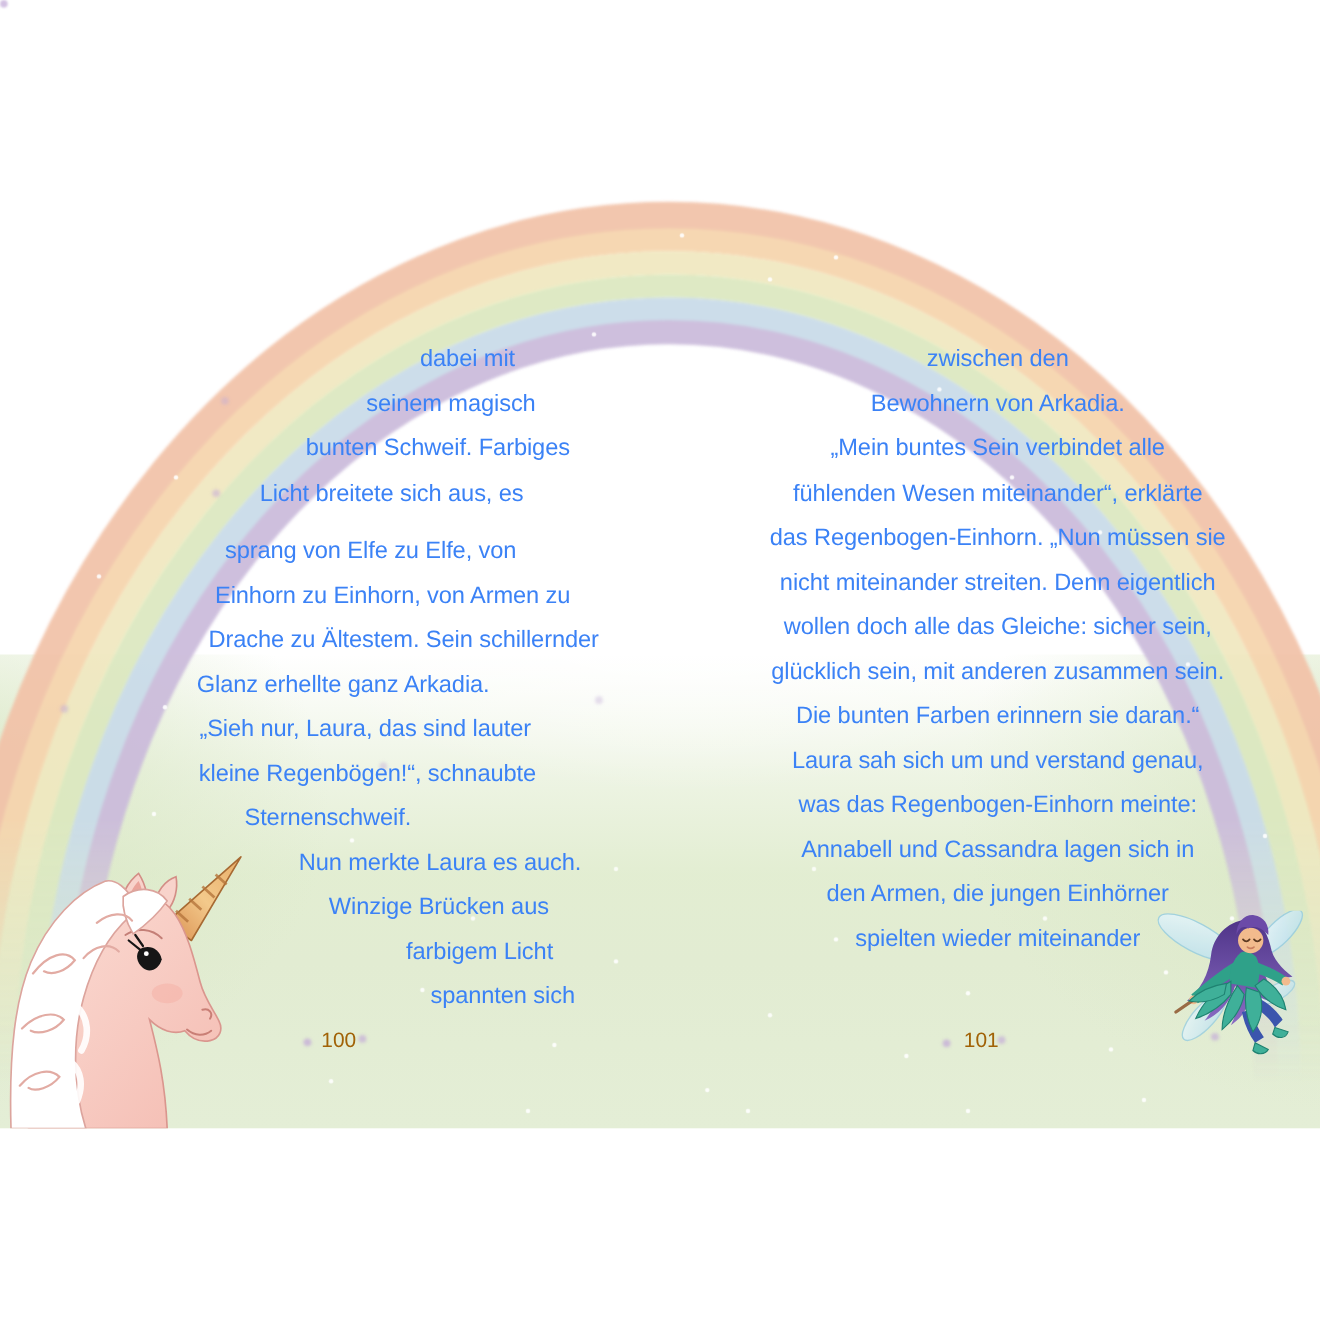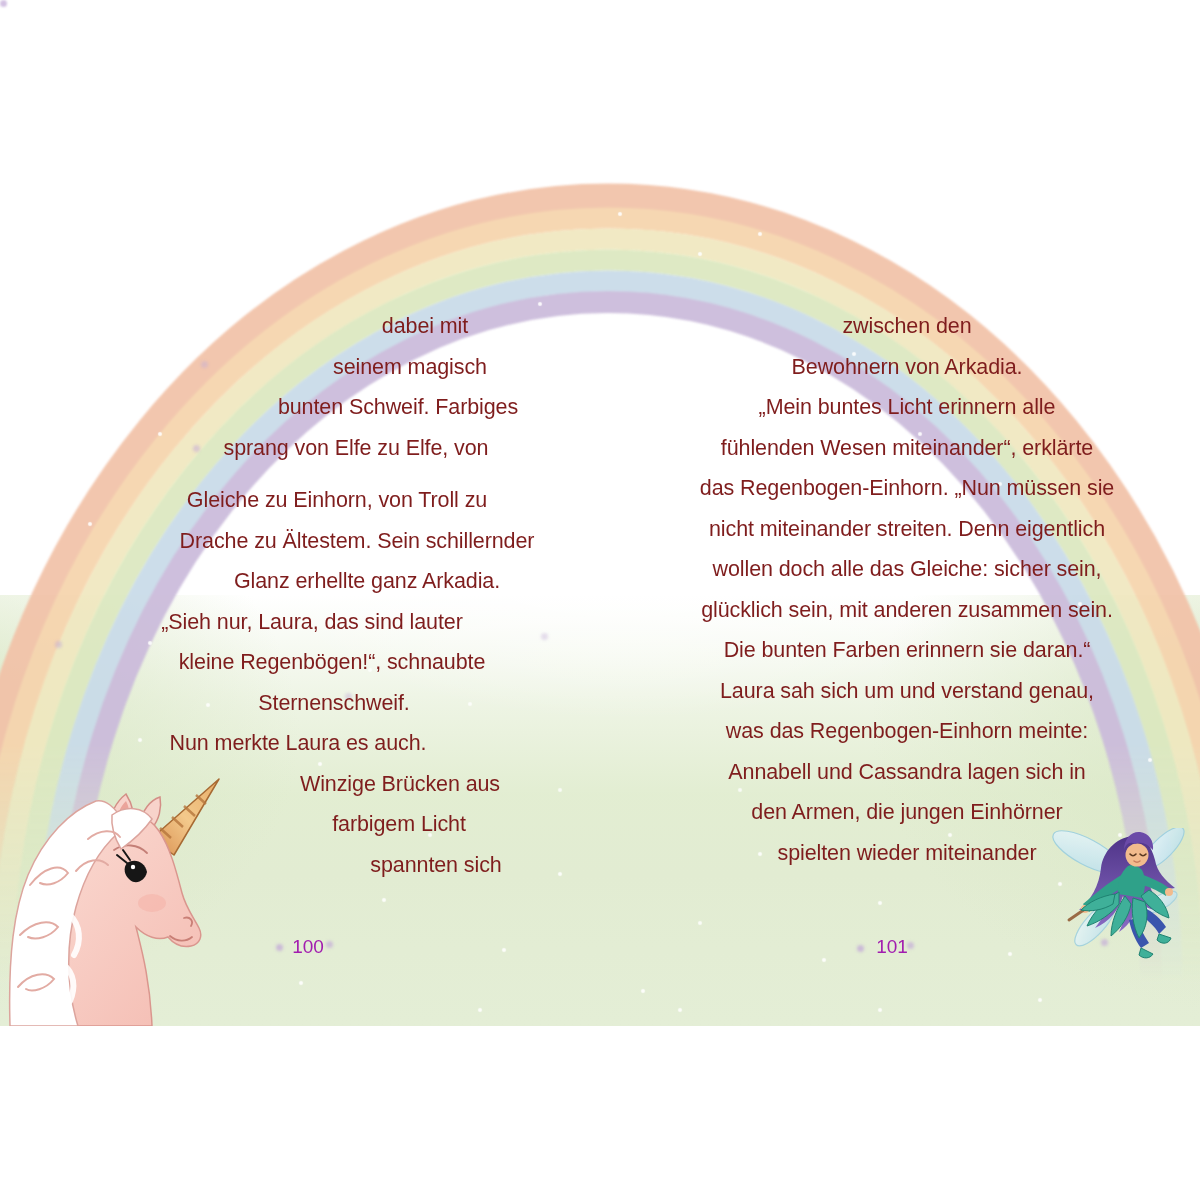--- a/index.html
+++ b/index.html
@@ -45,41 +45,41 @@
       878px 1008px 1px rgba(255,255,255,.9),1038px 998px 1px rgba(255,255,255,.9);}
   .sparkle-purple{position:absolute;z-index:3;width:7px;height:7px;border-radius:50%;
     background:rgba(196,172,216,.75);left:0;top:0;filter:blur(1px);
     box-shadow:276px 944px 2px rgba(196,172,216,.8),326px 941px 2px rgba(196,172,216,.7),
       857px 945px 2px rgba(196,172,216,.8),907px 942px 2px rgba(196,172,216,.7),
       193px 445px 2px rgba(196,172,216,.55),55px 641px 2px rgba(196,172,216,.5),
       1101px 939px 2px rgba(196,172,216,.7),345px 693px 2px rgba(196,172,216,.45),
       541px 633px 2px rgba(196,172,216,.4),201px 361px 2px rgba(196,172,216,.45);}
 
   
-  .story{color:#7f1d1d;font-size:21.5px;letter-spacing:-0.1px;line-height:40.5px;z-index:5;}
+  .story{color:#3b82f6;font-size:21.5px;letter-spacing:-0.1px;line-height:40.5px;z-index:5;}
   .left-text{position:absolute;left:0;top:306px;width:600px;}
   .left-text .tl{text-align:center;white-space:nowrap;}
   .left-text .tl:nth-child(1){transform:translateX(125px);}
   .left-text .tl:nth-child(2){transform:translateX(110px);}
   .left-text .tl:nth-child(3){transform:translateX(98px);}
   .left-text .tl:nth-child(4){transform:translateX(56px);}
   .left-text .tl:nth-child(5){transform:translateX(37px);margin-top:12px;}
   .left-text .tl:nth-child(6){transform:translateX(57px);}
   .left-text .tl:nth-child(7){transform:translateX(67px);}
   .left-text .tl:nth-child(8){transform:translateX(12px);}
   .left-text .tl:nth-child(9){transform:translateX(32px);}
   .left-text .tl:nth-child(10){transform:translateX(34px);}
   .left-text .tl:nth-child(11){transform:translateX(-2px);}
   .left-text .tl:nth-child(12){transform:translateX(100px);}
   .left-text .tl:nth-child(13){transform:translateX(99px);text-align:center;}
   .left-text .tl:nth-child(14){transform:translateX(136px);}
   .left-text .tl:nth-child(15){transform:translateX(157px);}
   .right-text{position:absolute;left:667px;top:306px;width:480px;}
   .right-text .tl{text-align:center;white-space:nowrap;}
-  .pagenum{position:absolute;z-index:5;color:#a21caf;font-size:19px;width:60px;text-align:center;}
+  .pagenum{position:absolute;z-index:5;color:#a16207;font-size:19px;width:60px;text-align:center;}
   .pagenum.left{left:278px;top:936px;}
   .pagenum.right{left:862px;top:936px;}
 </style>
 </head>
 <body>
 
 <div class="page">
   <div class="scene">
 
     <div class="ground"></div>
@@ -206,37 +206,38 @@
                  C85,13 81,16 79,22 Z" fill="#6b4aa8"></path>
         <path d="M85,26 q3,3.5 6,0 M95,26 q3,3.5 6,0" stroke="#5c3a22" stroke-width="1.6" fill="none" stroke-linecap="round"></path>
         <path d="M89,33 q3,2.5 6,0" stroke="#c97e5e" stroke-width="1.5" fill="none" stroke-linecap="round"></path>
       </g>
     </svg>
 
     <div class="story left-text">
       <div class="tl">dabei mit</div>
       <div class="tl">seinem magisch</div>
       <div class="tl">bunten Schweif. Farbiges</div>
+      <div class="tl">Licht breitete sich aus, es</div>
       <div class="tl">sprang von Elfe zu Elfe, von</div>
-      <div class="tl">Gleiche zu Einhorn, von Troll zu</div>
+      <div class="tl">Einhorn zu Einhorn, von Armen zu</div>
       <div class="tl">Drache zu Ältestem. Sein schillernder</div>
       <div class="tl">Glanz erhellte ganz Arkadia.</div>
       <div class="tl">„Sieh nur, Laura, das sind lauter</div>
       <div class="tl">kleine Regenbögen!“, schnaubte</div>
       <div class="tl">Sternenschweif.</div>
       <div class="tl">Nun merkte Laura es auch.</div>
       <div class="tl">Winzige Brücken aus</div>
       <div class="tl">farbigem Licht</div>
       <div class="tl">spannten sich</div>
     </div>
 
     <div class="story right-text">
       <div class="tl">zwischen den</div>
       <div class="tl">Bewohnern von Arkadia.</div>
-      <div class="tl">„Mein buntes Licht erinnern alle</div>
+      <div class="tl">„Mein buntes Sein verbindet alle</div>
       <div class="tl">fühlenden Wesen miteinander“, erklärte</div>
       <div class="tl">das Regenbogen-Einhorn. „Nun müssen sie</div>
       <div class="tl">nicht miteinander streiten. Denn eigentlich</div>
       <div class="tl">wollen doch alle das Gleiche: sicher sein,</div>
       <div class="tl">glücklich sein, mit anderen zusammen sein.</div>
       <div class="tl">Die bunten Farben erinnern sie daran.“</div>
       <div class="tl">Laura sah sich um und verstand genau,</div>
       <div class="tl">was das Regenbogen-Einhorn meinte:</div>
       <div class="tl">Annabell und Cassandra lagen sich in</div>
       <div class="tl">den Armen, die jungen Einhörner</div>

